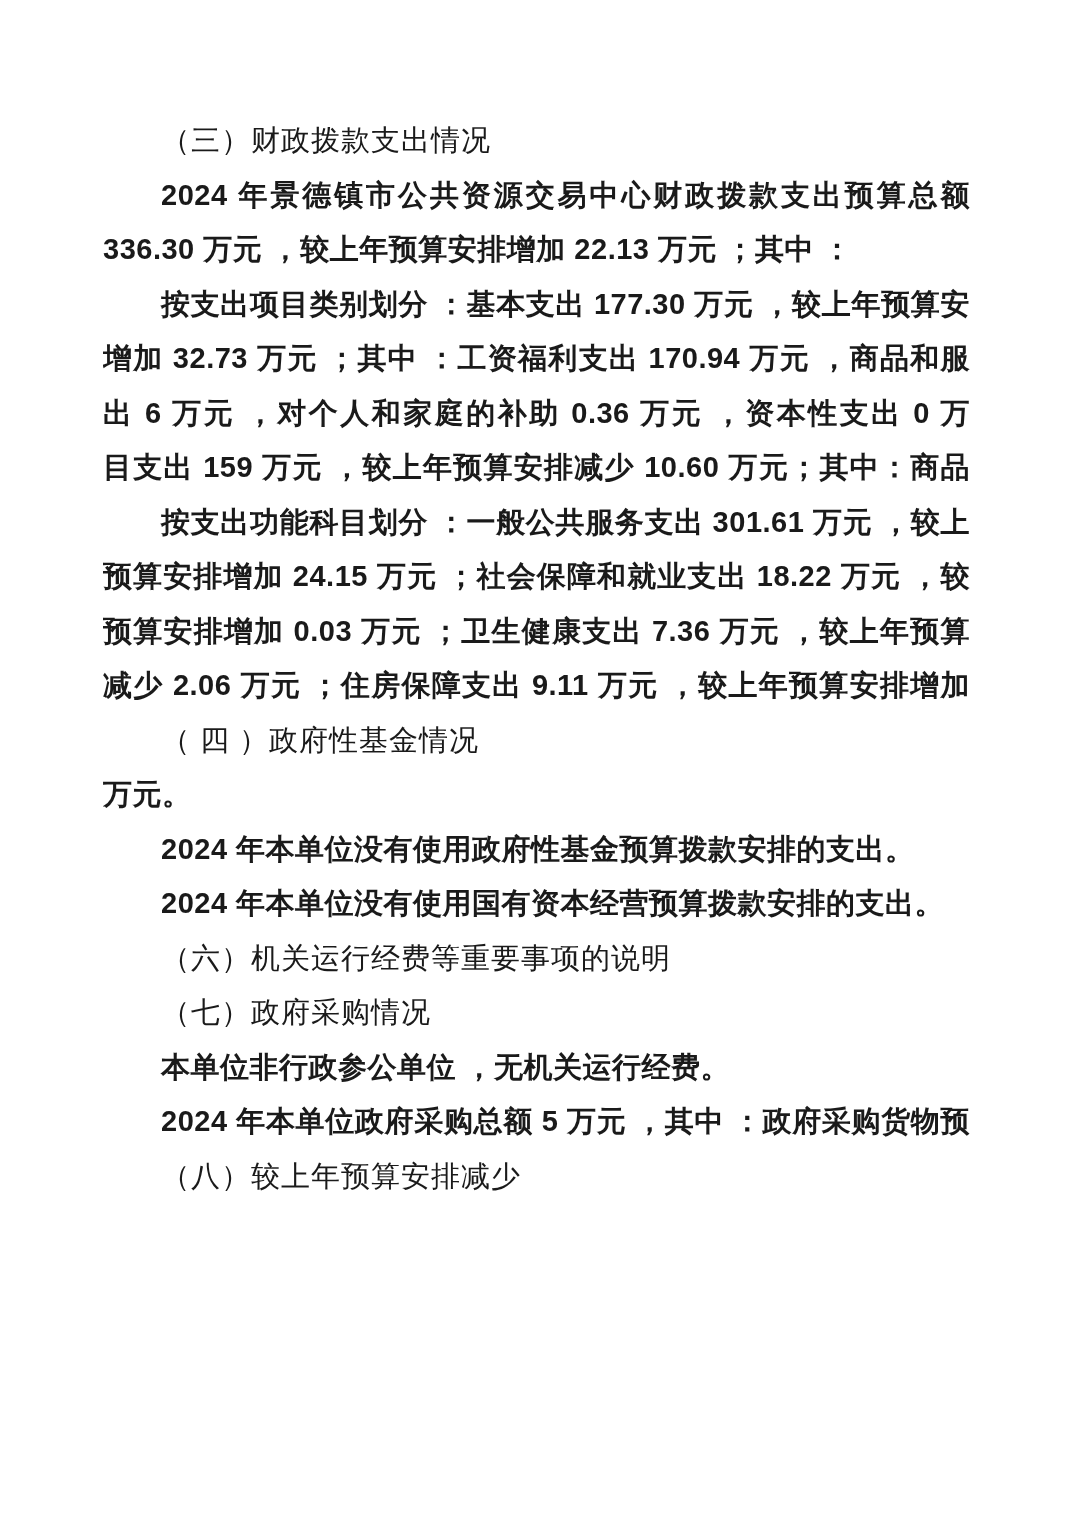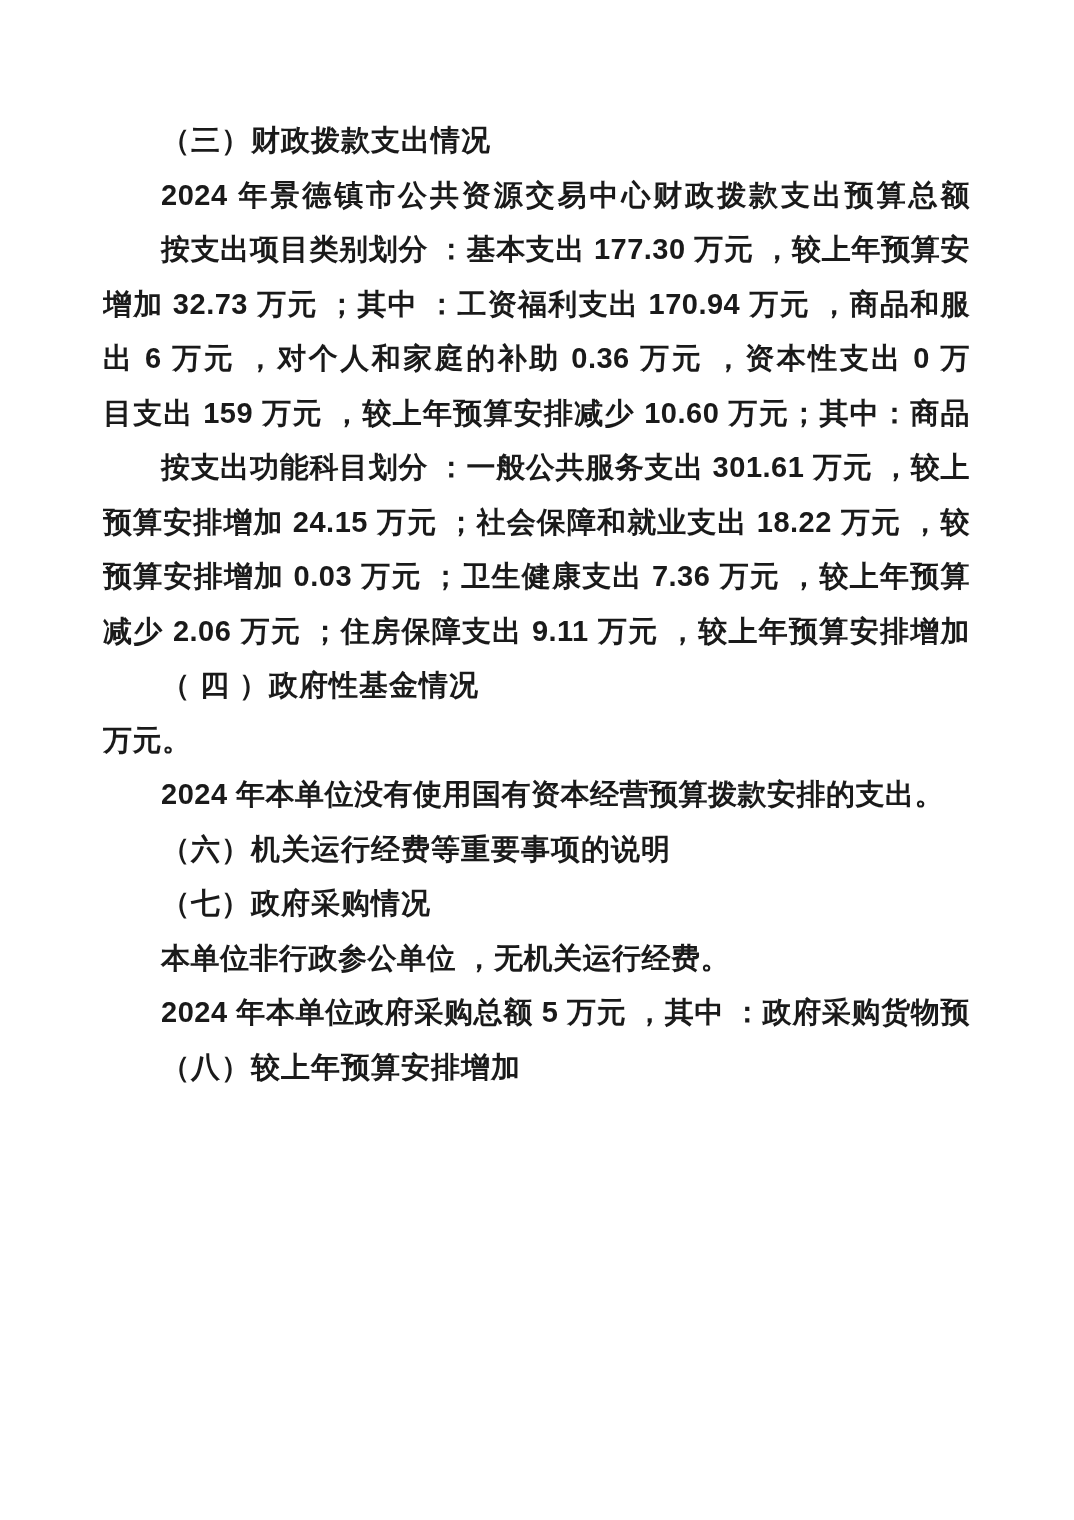--- a/index.html
+++ b/index.html
@@ -24,48 +24,50 @@
   .line {
     font-size: 29px;
     line-height: 54.5px;
     height: 54.5px;
     overflow: hidden;
     text-align: left;
     font-weight: 700;
     letter-spacing: 0.5px;
   }
   .line.heading {
-    font-weight: 700;
+    font-weight: 400;
     letter-spacing: 1px;
   }
   .line.indent {
     text-indent: 58px;
   }
   .line.justify {
     text-align: justify;
     text-align-last: justify;
   }
 </style>
 </head>
 <body>
 
 <div class="page" style="background: rgb(255, 255, 255); color: rgb(26, 26, 26);">
   <div class="doc-body">
       <div class="line heading indent">（三）财政拨款支出情况</div>
       <div class="line indent justify">2024 年景德镇市公共资源交易中心财政拨款支出预算总额</div>
+      <div class="line">336.30 万元 ，较上年预算安排增加 22.13 万元 ；其中 ：</div>
       <div class="line indent justify">按支出项目类别划分 ：基本支出 177.30 万元 ，较上年预算安排</div>
       <div class="line justify">增加 32.73 万元 ；其中 ：工资福利支出 170.94 万元 ，商品和服务支</div>
       <div class="line justify">出 6 万元 ，对个人和家庭的补助 0.36 万元 ，资本性支出 0 万元。项</div>
       <div class="line justify">目支出 159 万元 ，较上年预算安排减少 10.60 万元；其中：商品和服</div>
       <div class="line indent justify">按支出功能科目划分 ：一般公共服务支出 301.61 万元 ，较上年</div>
       <div class="line justify">预算安排增加 24.15 万元 ；社会保障和就业支出 18.22 万元 ，较上年</div>
       <div class="line justify">预算安排增加 0.03 万元 ；卫生健康支出 7.36 万元 ，较上年预算安排</div>
       <div class="line justify">减少 2.06 万元 ；住房保障支出 9.11 万元 ，较上年预算安排增加 0.01</div>
       <div class="line heading indent">（ 四 ）政府性基金情况</div>
       <div class="line">万元。</div>
+      <div class="line indent">2024 年本单位没有使用政府性基金预算拨款安排的支出。</div>
       <div class="line indent">2024 年本单位没有使用国有资本经营预算拨款安排的支出。</div>
       <div class="line heading indent">（六）机关运行经费等重要事项的说明</div>
       <div class="line heading indent">（七）政府采购情况</div>
       <div class="line indent">本单位非行政参公单位 ，无机关运行经费。</div>
       <div class="line indent justify">2024 年本单位政府采购总额 5 万元 ，其中 ：政府采购货物预算 5</div>
-      <div class="line heading indent">（八）较上年预算安排增加</div>
+      <div class="line heading indent">（八）较上年预算安排减少</div>
     </div>
 </div>
 
 </body></html>

